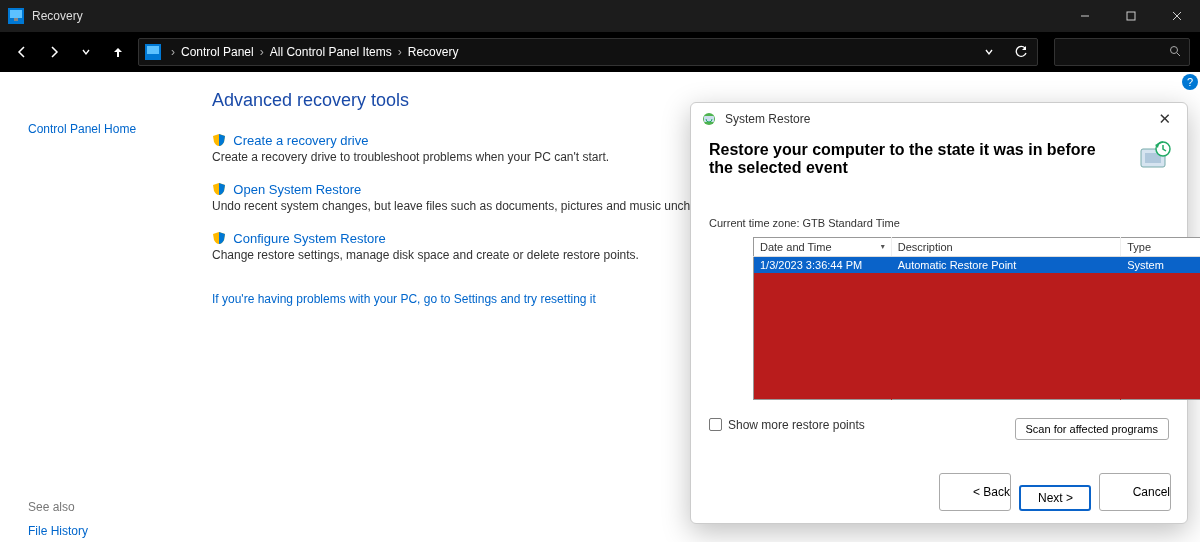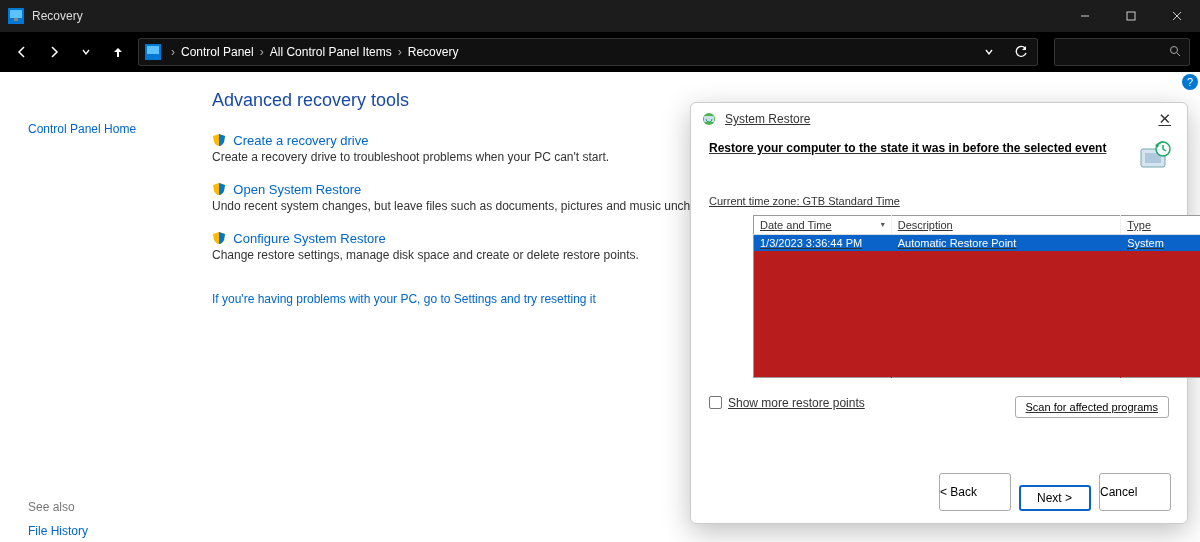--- a/index.html
+++ b/index.html
@@ -37,45 +37,45 @@
 
   .main { position:absolute; left:212px; top:18px; right:20px; }
   .main h1 { color:#1a4aa8; font-size:18px; font-weight:400; margin:0 0 22px 0; }
   .tool-block { margin-bottom:18px; }
   .tool-link { color:#0066cc; text-decoration:none; font-size:13px; }
   .shield { display:inline-block; width:14px; height:14px; vertical-align:-2px; margin-right:4px; }
   .tool-desc { color:#333; font-size:12px; margin-top:2px; }
   .reset-link { color:#0066cc; text-decoration:none; font-size:12px; display:inline-block; margin-top:12px; }
 
   
-  .dialog { position:absolute; left:690px; top:102px; width:498px; height:422px; background:#fff; border:1px solid #ccc; border-radius:6px; box-shadow: 0 8px 28px rgba(0,0,0,.25); z-index:10;text-decoration:underline; }
+  .dialog { position:absolute; left:690px; top:102px; width:498px; height:422px; background:#fff; border:1px solid #ccc; border-radius:6px; box-shadow: 0 8px 28px rgba(0,0,0,.25); z-index:10; }
   .dlg-titlebar { height:32px; display:flex; align-items:center; padding:0 10px; }
   .dlg-icon { width:16px; height:16px; margin-right:8px; }
   .dlg-title { font-size:12px; color:#333; }
   .dlg-close { margin-left:auto; font-size:15px; color:#333; cursor:pointer; padding:2px 6px; }
 
   .dlg-body { padding: 6px 18px 12px 18px; position:relative; }
-  .dlg-heading { font-weight:bold; font-size:12px; color:#000; margin-bottom:40px; padding-right:50px; }
+  .dlg-heading { font-weight:bold; font-size:16px; color:#000; margin-bottom:40px; padding-right:50px; }
   .dlg-bigicon { position:absolute; right:14px; top:4px; width:36px; height:36px; }
 
   .dlg-tz { font-size:11px; color:#333; margin-bottom:8px; }
 
   .restore-table { border:1px solid #999; width:100%; height:136px; font-size:11px; border-collapse:collapse; table-layout:fixed; background:#b91c1c;margin-left:44px; }
   .restore-table thead th { text-align:left; font-weight:400; padding:3px 6px; background:#fff; border-bottom:1px solid #ddd; border-right:1px solid #eee; position:relative; }
   .restore-table thead th .sort { position:absolute; right:6px; top:4px; font-size:8px; color:#555; }
   .restore-table tbody td { padding:2px 6px; border-right:1px solid transparent; }
   .restore-table tbody tr.selected td { background:#0a63c9; color:#fff; }
   .restore-table tbody tr.empty td { height:14px; }
 
   .dlg-row { display:flex; margin-top:18px; }
   .chk { width:13px; height:13px; border:1px solid #777; border-radius:2px; margin-right:6px; }
   .scan-btn { margin-left:auto; padding:4px 10px; border:1px solid #aaa; background:#fff; border-radius:3px; font-size:11px; }
 
   .dlg-footer { position:absolute; bottom:12px; right:16px; display:flex; gap:8px; }
-  .dlg-btn { width:72px; padding:5px 0; text-align:left; font-size:12px; border:1px solid #aaa; border-radius:3px; background:#fff; }
+  .dlg-btn { width:72px; padding:5px 0; text-align:right; font-size:12px; border:1px solid #aaa; border-radius:3px; background:#fff; }
   .dlg-btn.default { border:2px solid #0a63c9; padding:4px 16px;margin-top:12px; }
 
 </style>
 </head>
 <body>
 
 <div class="window">
 
   <div class="titlebar">
     <span class="title-icon">

